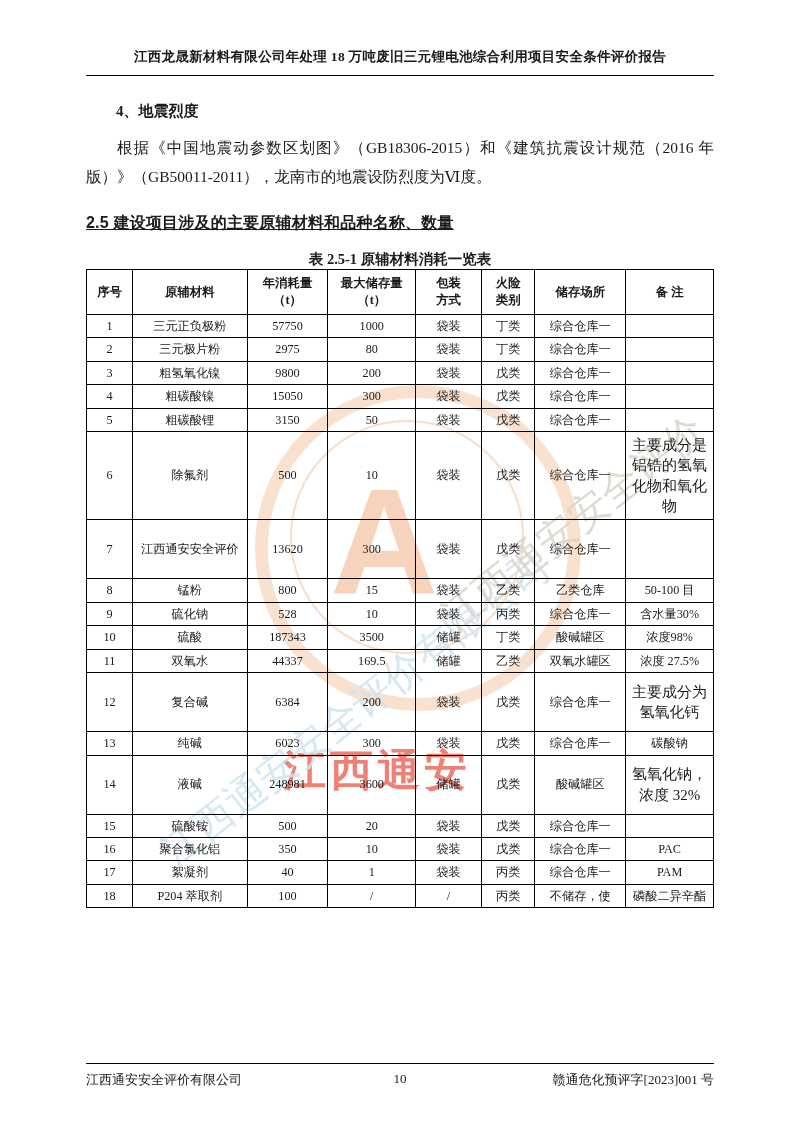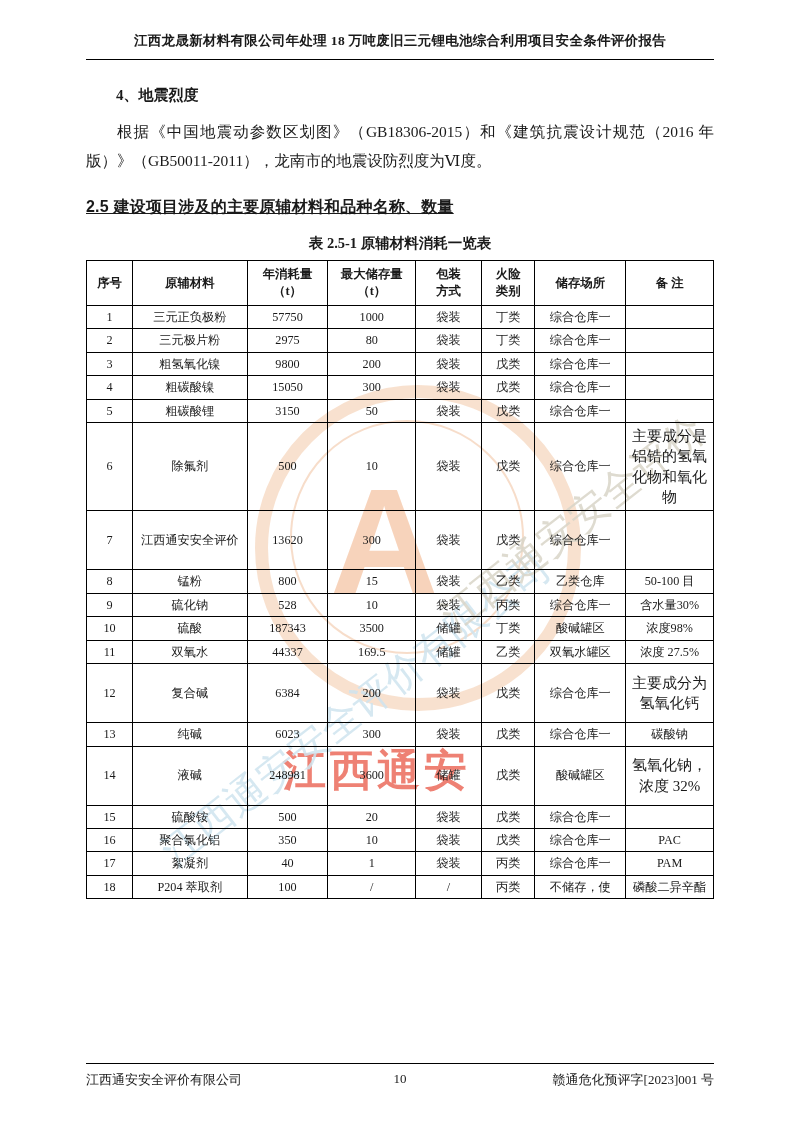--- a/index.html
+++ b/index.html
@@ -83,21 +83,21 @@
     transform: rotate(-38deg);
     transform-origin: left top;
   }
   .wm-diag.d1 { left: 150px; top: 835px; }
   .wm-diag.d2 { left: 430px; top: 600px; color: #d9d5c8; }
 
   
   .doc-header {
     position: relative;
     z-index: 2;
-    padding-top: 32px;
+    padding-top: 48px;
     text-align: center;
     font-size: 13.5px;
     font-weight: bold;
     letter-spacing: .3px;
   }
   .doc-header .rule {
     margin-top: 9px;
     border-bottom: 1px solid #000;
   }
   .doc-footer {
@@ -142,21 +142,20 @@
   .heading2 {
     margin-top: 22px;
     font-size: 16px;
     font-weight: bold;
     font-family: "Liberation Sans", "DejaVu Sans", sans-serif;
     letter-spacing: .2px;
     text-decoration: underline;
   }
   .table-caption {
     margin-top: 16px;
-    margin-bottom: 7px;
     text-align: center;
     font-size: 14.5px;
     font-weight: bold;
   }
 
   
   table.mat {
     position: relative;
     z-index: 2;
     width: 100%;

